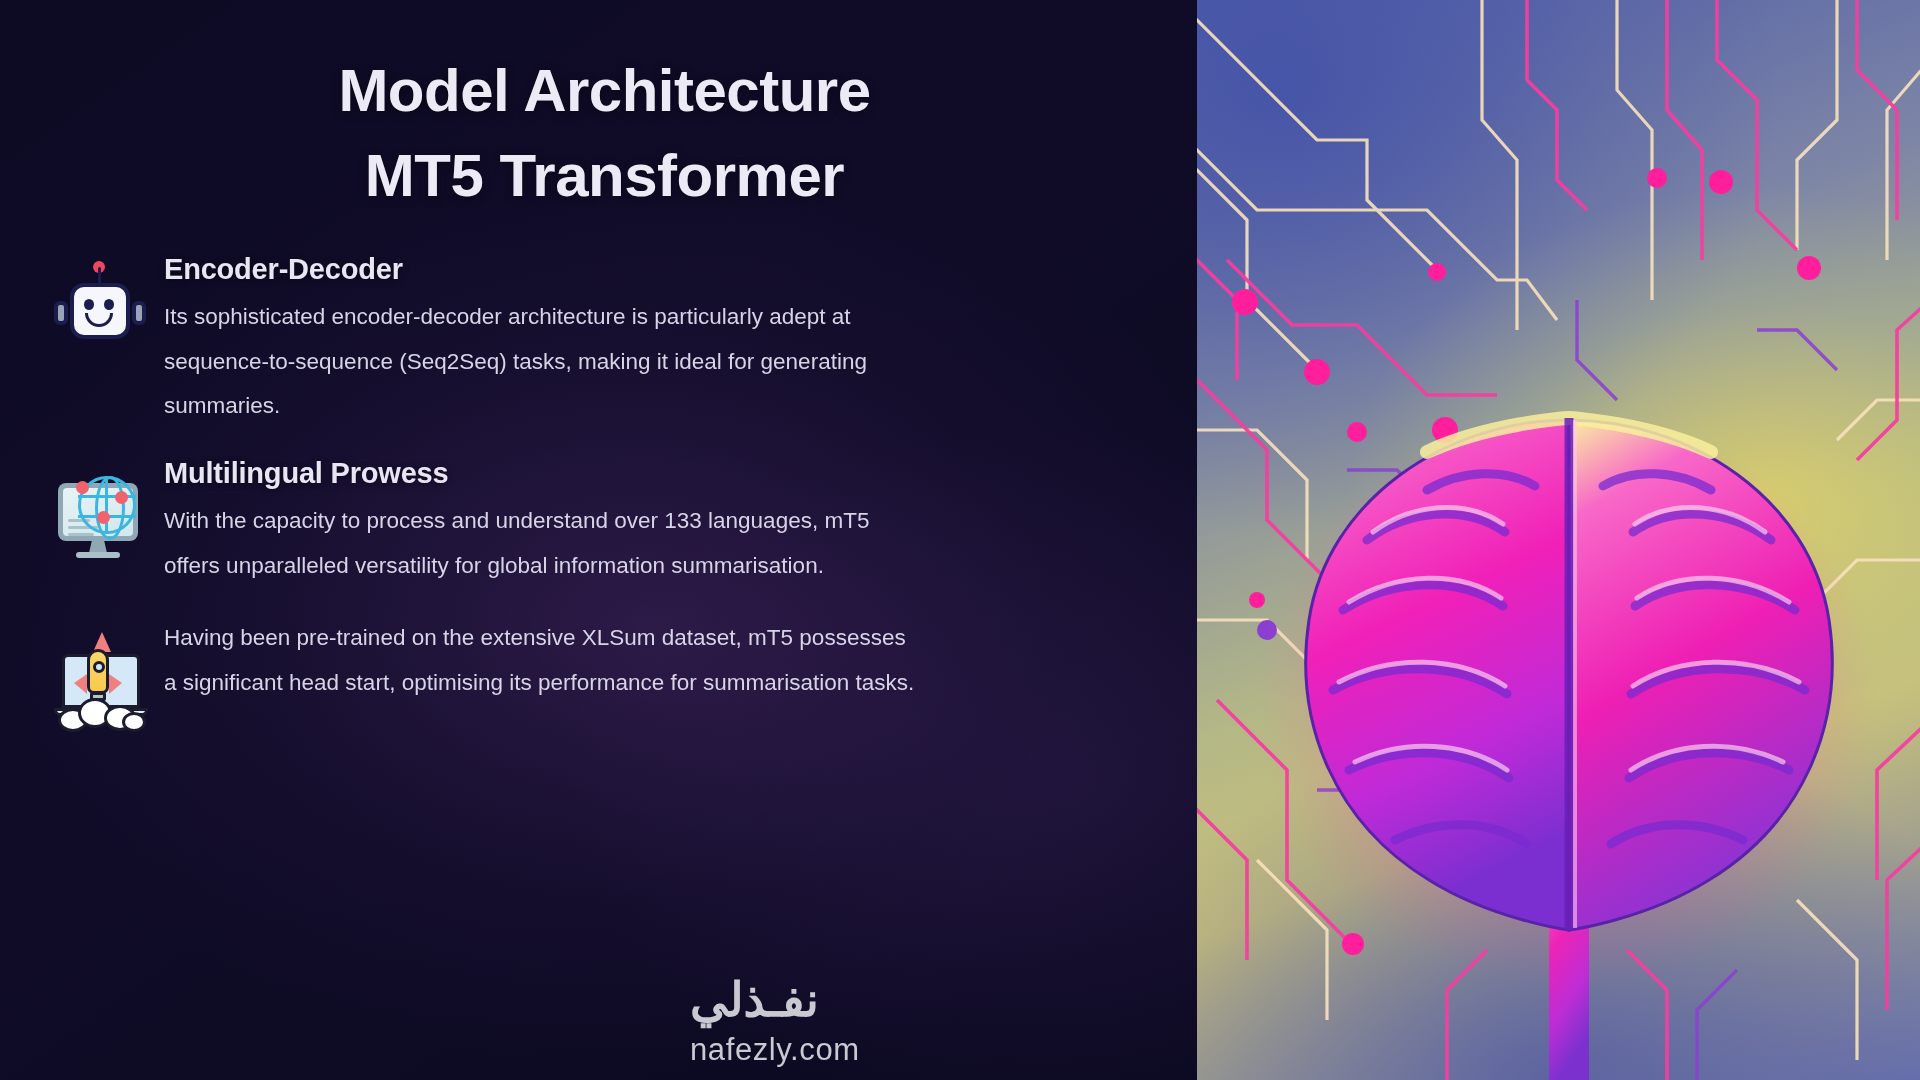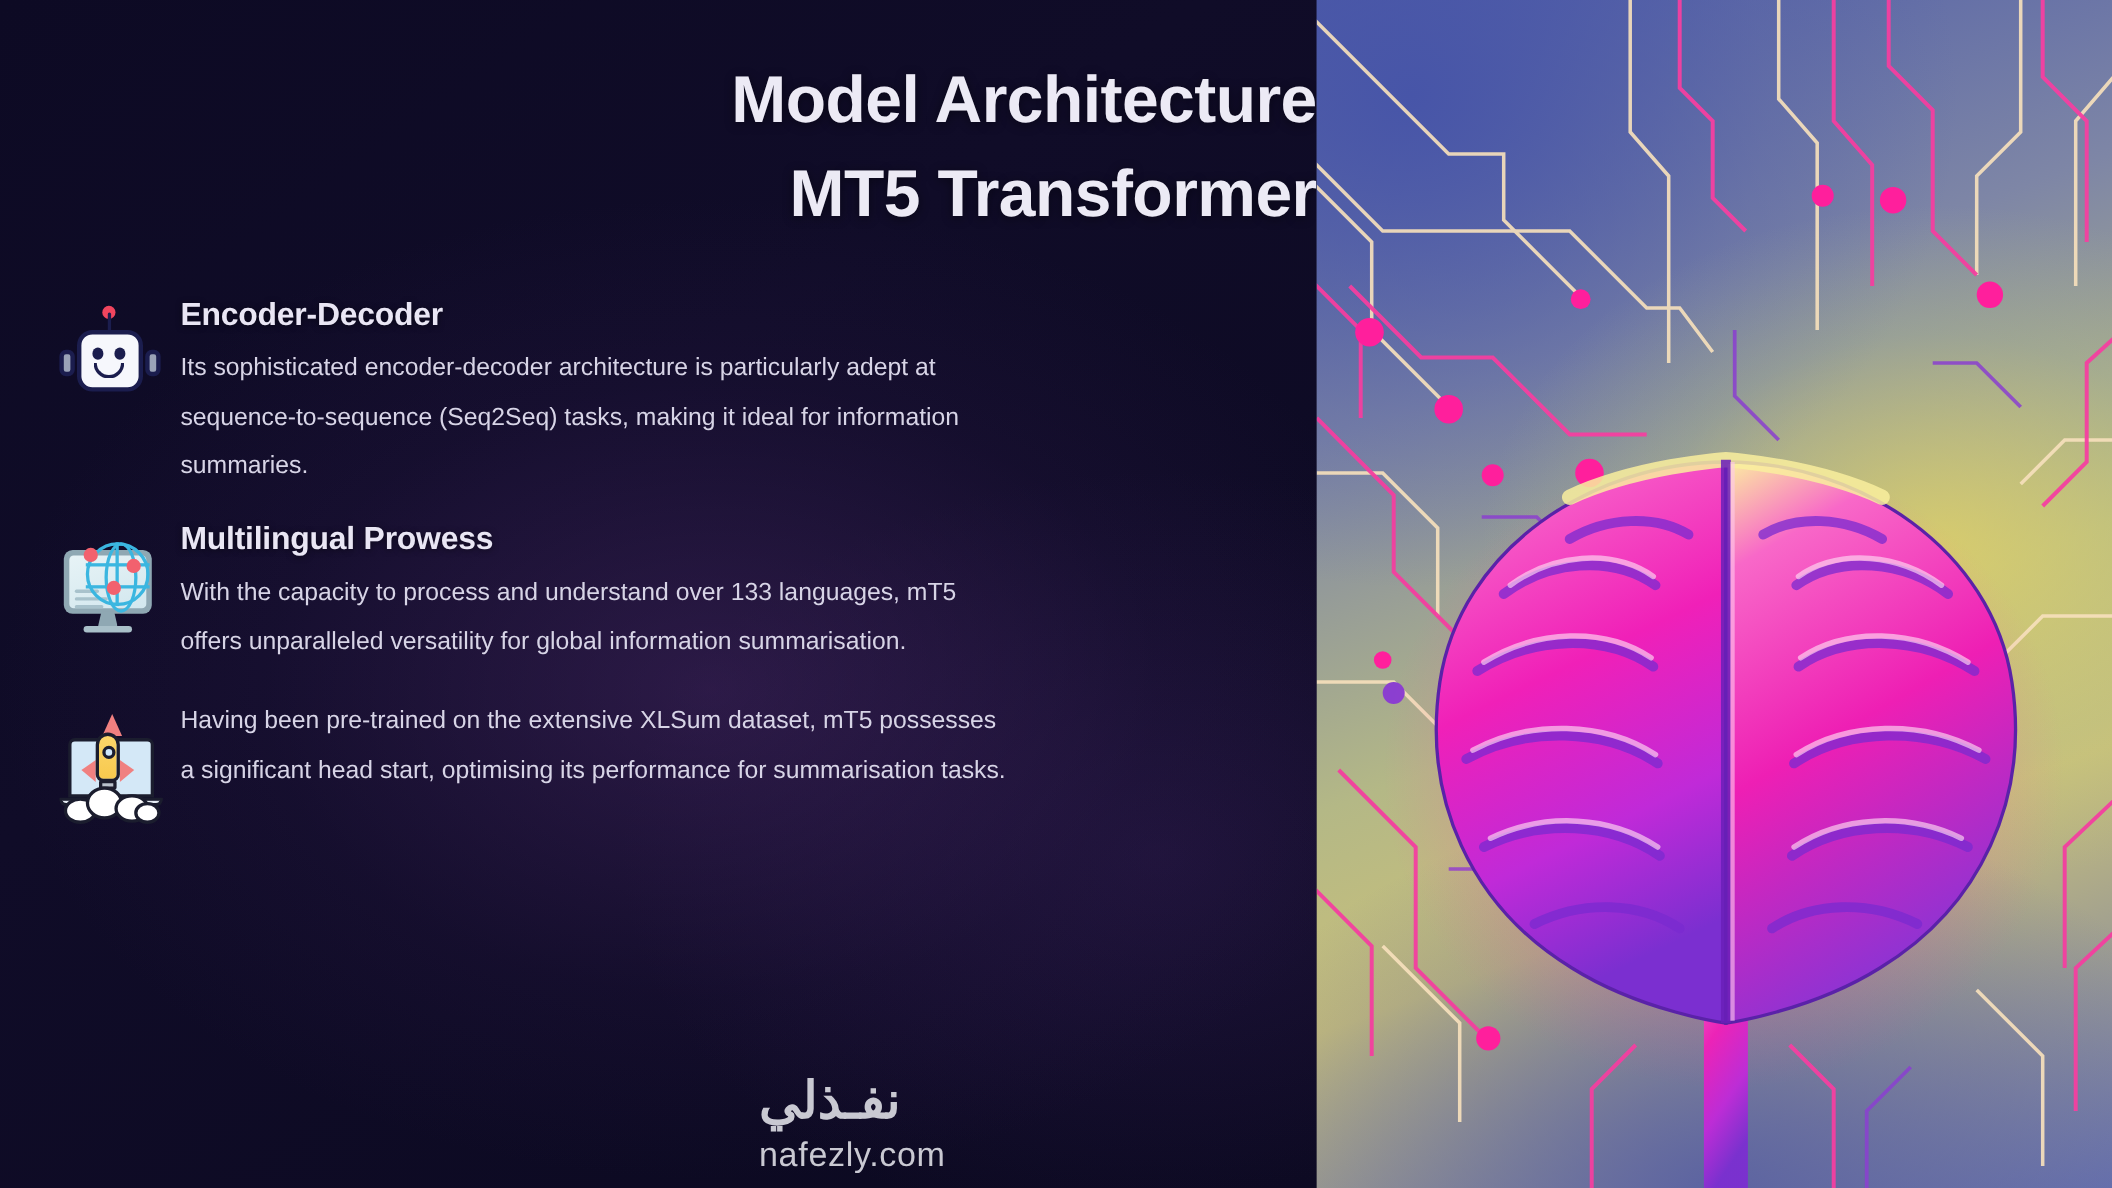--- a/index.html
+++ b/index.html
@@ -17,32 +17,32 @@
     position:relative;
     width:1197px; height:1080px;
     background:
       radial-gradient(ellipse 900px 620px at 54% 58%, rgba(88,48,120,0.40) 0%, rgba(50,28,80,0.18) 45%, rgba(12,10,34,0) 72%),
       radial-gradient(ellipse 700px 500px at 88% 72%, rgba(70,40,110,0.30) 0%, rgba(12,10,34,0) 70%),
       linear-gradient(145deg, #0d0a24 0%, #100c28 40%, #0b0920 100%);
     overflow:hidden;
   }
 
   
-  .title-block { padding-top:48px; text-align:right; padding-left:12px; }
+  .title-block { padding-top:48px; text-align:center; padding-left:12px; }
   .title-line {
     color:#eceaf5;
     font-weight:bold;
     font-size:60px;
     letter-spacing:-0.5px;
     line-height:1.42;
     text-shadow:0 2px 10px rgba(0,0,0,0.45);
   }
 
   
-  .features { margin-top:48px; padding-left:52px; padding-right:40px; }
+  .features { margin-top:31px; padding-left:52px; padding-right:40px; }
   .feature { display:flex; align-items:flex-start; margin-bottom:24px; }
   .ficon {
     flex:0 0 96px; width:96px; height:96px;
     position:relative; margin-right:16px; margin-top:14px;
   }
   .ftext { flex:1 1 auto; padding-top:4px; max-width:760px; }
   .fhead {
     color:#e9e6f4; font-weight:bold; font-size:29px;
     letter-spacing:-0.2px; margin-bottom:9px;
     text-shadow:0 1px 6px rgba(0,0,0,0.5);
@@ -166,21 +166,21 @@
           <span class="robot-ant"></span>
           <span class="robot-ear l"></span>
           <span class="robot-ear r"></span>
           <span class="robot-head"></span>
           <span class="robot-eye l"></span>
           <span class="robot-eye r"></span>
           <span class="robot-smile"></span>
         </div>
         <div class="ftext">
           <div class="fhead">Encoder-Decoder</div>
-          <div class="fbody">Its sophisticated encoder-decoder architecture is particularly adept at sequence-to-sequence (Seq2Seq) tasks, making it ideal for information summaries.</div>
+          <div class="fbody">Its sophisticated encoder-decoder architecture is particularly adept at sequence-to-sequence (Seq2Seq) tasks, making it ideal for generating summaries.</div>
         </div>
       </div>
 
       <div class="feature">
         <div class="ficon">
           <span class="mon-body"></span>
           <span class="mon-screen"></span>
           <span class="mon-lines">
             <i style="width:22px"></i>
               <i style="width:30px"></i>

